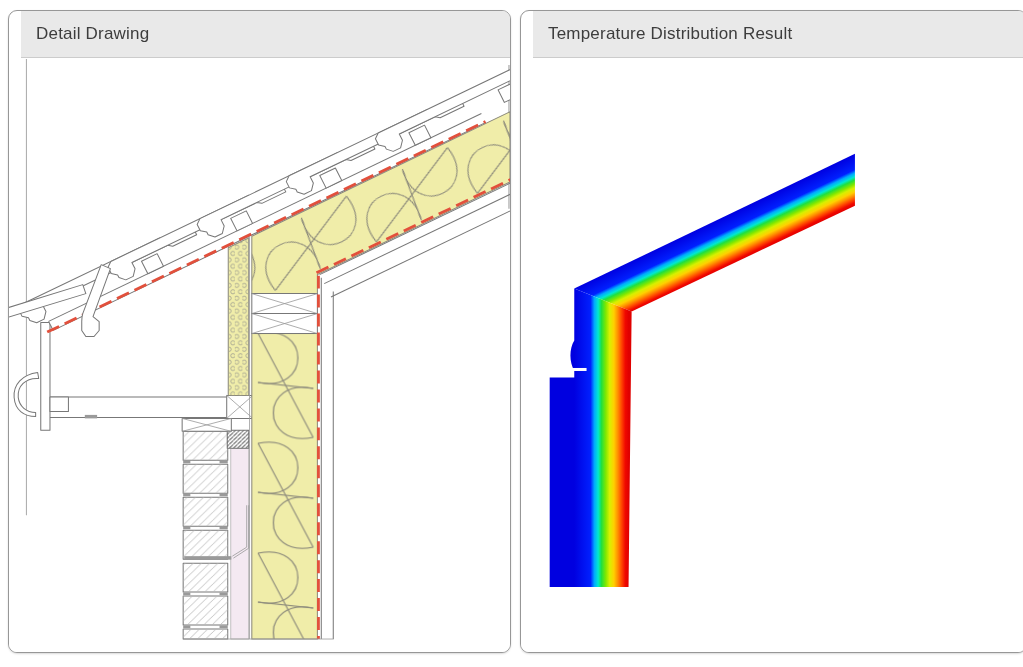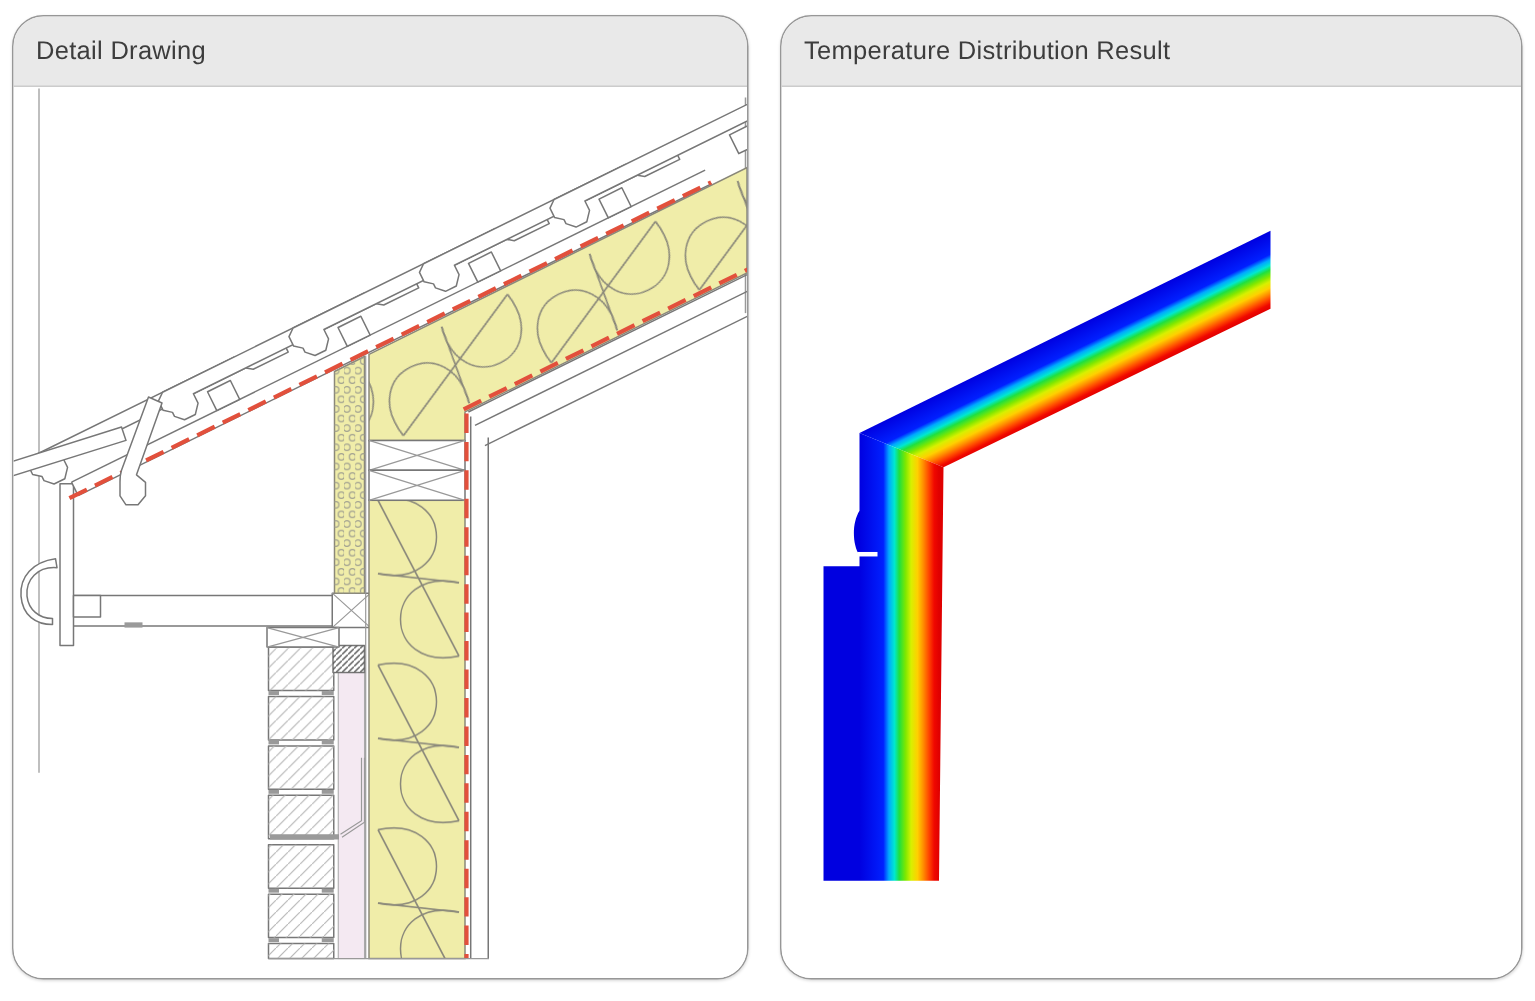--- a/index.html
+++ b/index.html
@@ -1,19 +1,19 @@
 <!DOCTYPE html>
 <html><head>
 <meta charset="utf-8">
 <style>
   html,body{margin:0;padding:0;background:#ffffff;width:1023px;height:667px;
     font-family:"Liberation Sans", sans-serif;}
   .panel{position:absolute;top:10px;height:641px;background:#fff;
-    border:1px solid #979797;border-radius:21px;overflow:hidden;
-    box-shadow:0 1px 2px rgba(0,0,0,.15);}
+    border:1px solid #979797;border-radius:9px;overflow:hidden;
+    box-shadow:0 1px 2px rgba(0,0,0,.15);padding-left:12px;}
   #panel-left{left:8px;width:489px;}
   #panel-right{left:520px;width:493px;}
   .panel-header{height:46px;background:#e9e9e9;border-bottom:1px solid #cccccc;
     line-height:46px;padding-left:15px;font-size:17px;color:#3d3d3d;
     letter-spacing:.2px;}
   .panel-body{position:absolute;top:47px;left:0;right:0;bottom:0;background:#fff;}
   svg{display:block;width:100%;height:100%;}
   .o1{stroke:#777;fill:none;stroke-width:1;}
   .o8{stroke:#999;fill:none;stroke-width:.8;}
   .wht{fill:#fff;stroke:#777;stroke-width:1;stroke-linejoin:round;}

